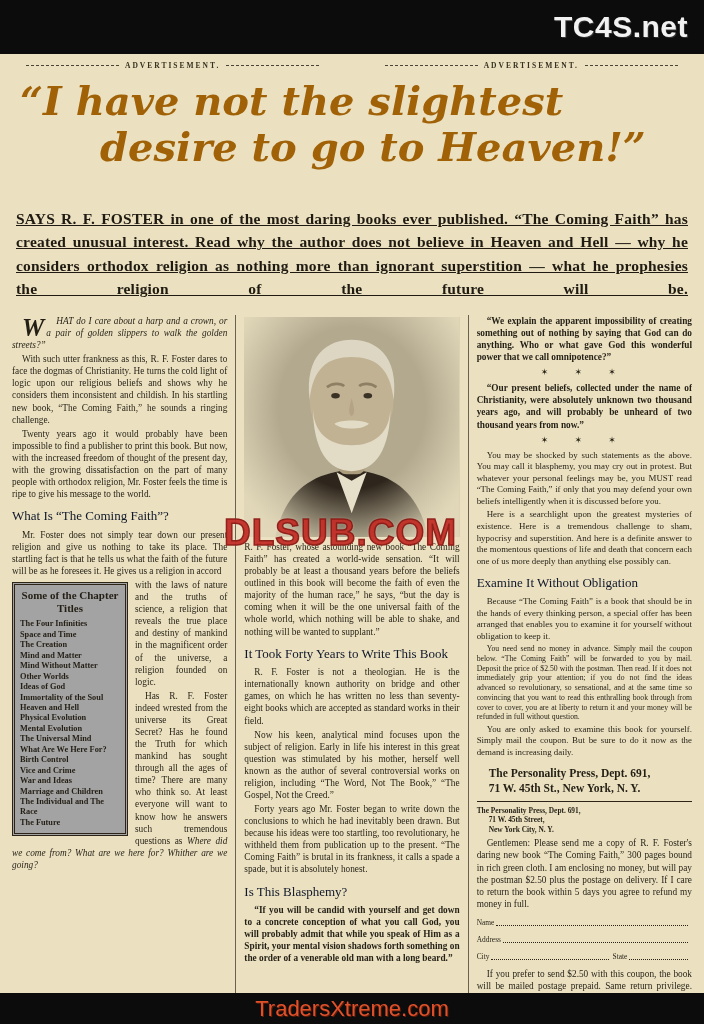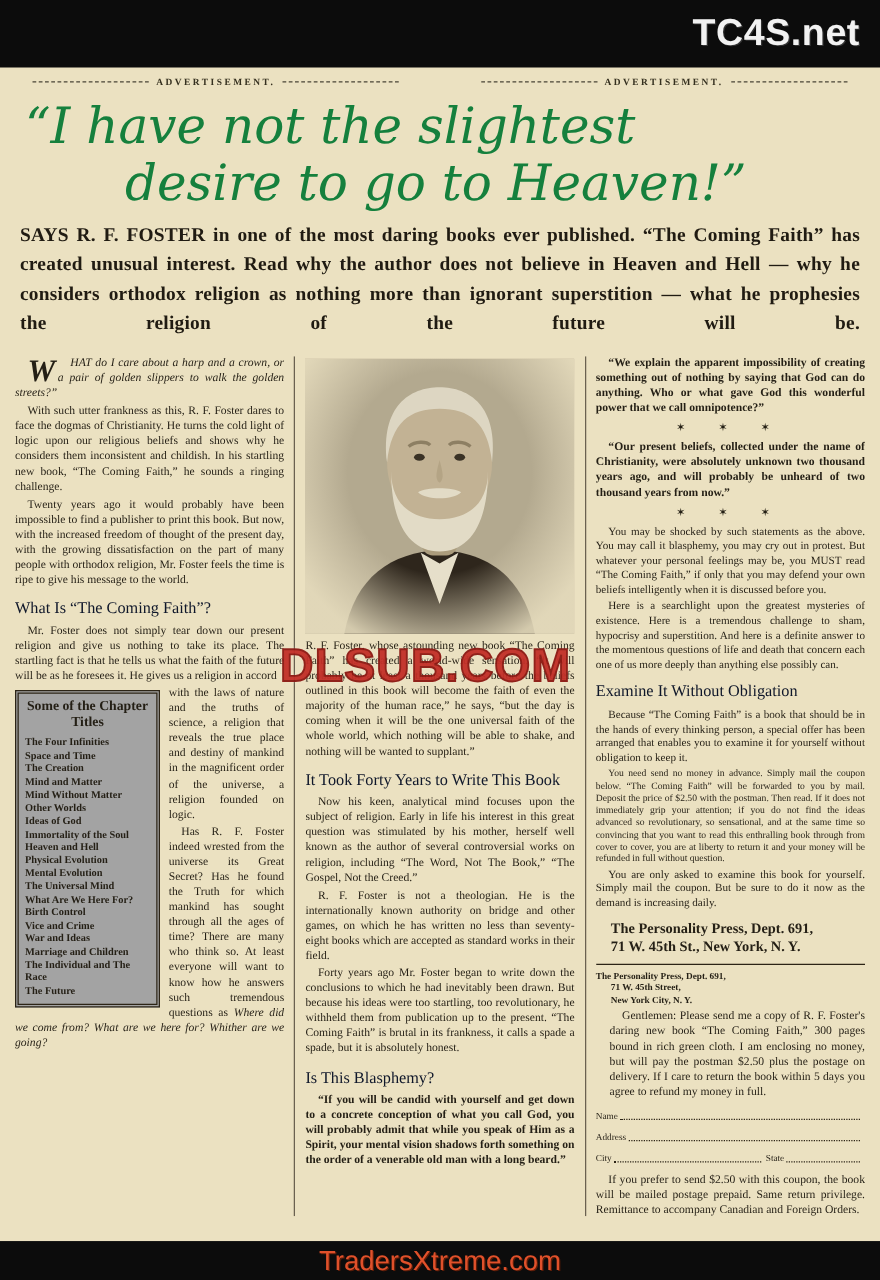--- a/index.html
+++ b/index.html
@@ -19,27 +19,27 @@
 
   
   .paper { position:absolute; top:54px; left:0; right:0; height:939px; background:#ebe1c1;
            color:#241f15; padding:0 12px; overflow:hidden; }
 
   .adv-row { display:flex; justify-content:space-between; padding:7px 14px 0 14px; }
   .adv { display:flex; align-items:center; gap:6px; width:45%; }
   .adv .dash { flex:1; border-top:1px dashed #4a4436; height:0; }
   .adv .adv-label { font-size:7.5px; letter-spacing:2px; font-weight:bold; color:#35301f; }
 
-  .headline { margin-top:8px; font-family:"DejaVu Serif", serif; font-style:italic; font-weight:normal;
-              font-size:40px; line-height:1.16; color:#15803d; }
+  .headline { margin-top:8px; font-family:"DejaVu Serif", serif; font-style:italic; font-weight:bold;
+              font-size:40px; line-height:1.16; color:#a16207; }
   .headline .l1 { display:block; padding-left:8px; }
   .headline .l2 { display:block; padding-left:88px; }
 
-  .subhead { margin-top:6px; padding:0 4px; font-weight:bold; font-size:15.5px; line-height:1.52;
-             text-align:justify; text-align-last:justify; letter-spacing:.2px; word-spacing:2px; color:#201b12; }
+  .subhead { margin-top:36px; padding:0 4px; font-weight:bold; font-size:15.5px; line-height:1.52;
+             text-align:justify; text-align-last:justify; letter-spacing:.2px; word-spacing:2px; color:#201b12;text-decoration:underline; }
 
   
   .columns { display:flex; margin-top:14px; height:688px; overflow:hidden; }
   .col { flex:1 1 0; min-width:0; }
   .col-left  { padding-right:8px; }
   .col-mid   { border-left:1px solid #6a6150; border-right:1px solid #6a6150; padding:0 8px; }
   .col-right { padding-left:8px; }
 
   .col p { font-size:9.3px; line-height:1.3; text-align:justify; text-indent:10px; margin-bottom:2px; }
   .col p.noindent { text-indent:0; }
@@ -65,21 +65,21 @@
 
   .bold-quote { font-weight:bold; font-size:8.4px; line-height:1.3; text-align:justify; text-indent:10px; margin-bottom:3px; }
   .stars { text-align:center; font-size:9px; letter-spacing:12px; margin:4px 0 5px; color:#241f14; }
 
   .publisher { font-weight:bold; font-size:11.5px; line-height:1.3; margin:7px 0 5px; padding-left:12px; }
 
   
   .coupon { border-top:1px solid #2c2416; margin-top:4px; padding-top:4px; font-size:6.9px; color:#241f15; }
   .c-addr { font-weight:bold; font-size:7.4px; line-height:1.3; }
   .c-addr .ind { padding-left:12px; }
-  .c-body { text-align:justify; line-height:1.28; margin-top:3px; text-indent:8px;margin-left:11px; }
+  .c-body { text-align:justify; line-height:1.28; margin-top:3px; text-indent:8px; }
   .c-field { display:flex; align-items:flex-end; margin-top:8px;text-align:center; }
   .c-field .lbl { font-size:7.4px; }
   .c-field .leader { border-bottom:1px dotted #2c2416; margin:0 4px 1px 2px; }
   .leader.grow { flex:1; }
   .leader.grow2 { flex:2; }
   .c-foot { margin-top:7px; line-height:1.28; text-align:justify; text-indent:8px; font-size:6.6px; }
 
   
   .dlsub { position:absolute; left:224px; top:458px; z-index:5;
            font-family:"Liberation Sans", sans-serif; font-weight:bold; font-size:37px; letter-spacing:1px;
@@ -173,22 +173,22 @@
             <ellipse cx="85" cy="81" rx="4" ry="2.6" fill="#3a3226"></ellipse>
             <ellipse cx="115" cy="81" rx="4" ry="2.6" fill="#3a3226"></ellipse>
             <path d="M77 73 C82 69 90 69 93 72" stroke="#8d7f63" stroke-width="2.5" fill="none"></path>
             <path d="M107 72 C110 69 118 69 123 73" stroke="#8d7f63" stroke-width="2.5" fill="none"></path>
             <path d="M100 83 C98 91 96 97 100 100 C104 97 102 91 100 83 Z" fill="#b4a485"></path>
             <rect width="200" height="220" fill="url(#pv)"></rect>
           </svg>
         </div>
         <p class="caption noindent">R. F. Foster, whose astounding new book “The Coming Faith” has created a world-wide sensation. “It will probably be at least a thousand years before the beliefs outlined in this book will become the faith of even the majority of the human race,” he says, “but the day is coming when it will be the one universal faith of the whole world, which nothing will be able to shake, and nothing will be wanted to supplant.”</p>
         <h3 class="colhead">It Took Forty Years to Write This Book</h3>
+        <p class="body-p">R. F. Foster is not a theologian. He is the internationally known authority on bridge and other games, on which he has written no less than seventy-eight books which are accepted as standard works in their field.</p>
         <p class="body-p">Now his keen, analytical mind focuses upon the subject of religion. Early in life his interest in this great question was stimulated by his mother, herself well known as the author of several controversial works on religion, including “The Word, Not The Book,” “The Gospel, Not the Creed.”</p>
-        <p class="body-p">R. F. Foster is not a theologian. He is the internationally known authority on bridge and other games, on which he has written no less than seventy-eight books which are accepted as standard works in their field.</p>
         <p class="body-p">Forty years ago Mr. Foster began to write down the conclusions to which he had inevitably been drawn. But because his ideas were too startling, too revolutionary, he withheld them from publication up to the present. “The Coming Faith” is brutal in its frankness, it calls a spade a spade, but it is absolutely honest.</p>
         <h3 class="colhead">Is This Blasphemy?</h3>
         <p class="bold-quote">“If you will be candid with yourself and get down to a concrete conception of what you call God, you will probably admit that while you speak of Him as a Spirit, your mental vision shadows forth something on the order of a venerable old man with a long beard.”</p>
       </div>
 
       <div class="col col-right">
         <p class="bold-quote">“We explain the apparent impossibility of creating something out of nothing by saying that God can do anything. Who or what gave God this wonderful power that we call omnipotence?”</p>
         <div class="stars">✶ ✶ ✶</div>
         <p class="bold-quote">“Our present beliefs, collected under the name of Christianity, were absolutely unknown two thousand years ago, and will probably be unheard of two thousand years from now.”</p>
         <div class="stars">✶ ✶ ✶</div>

